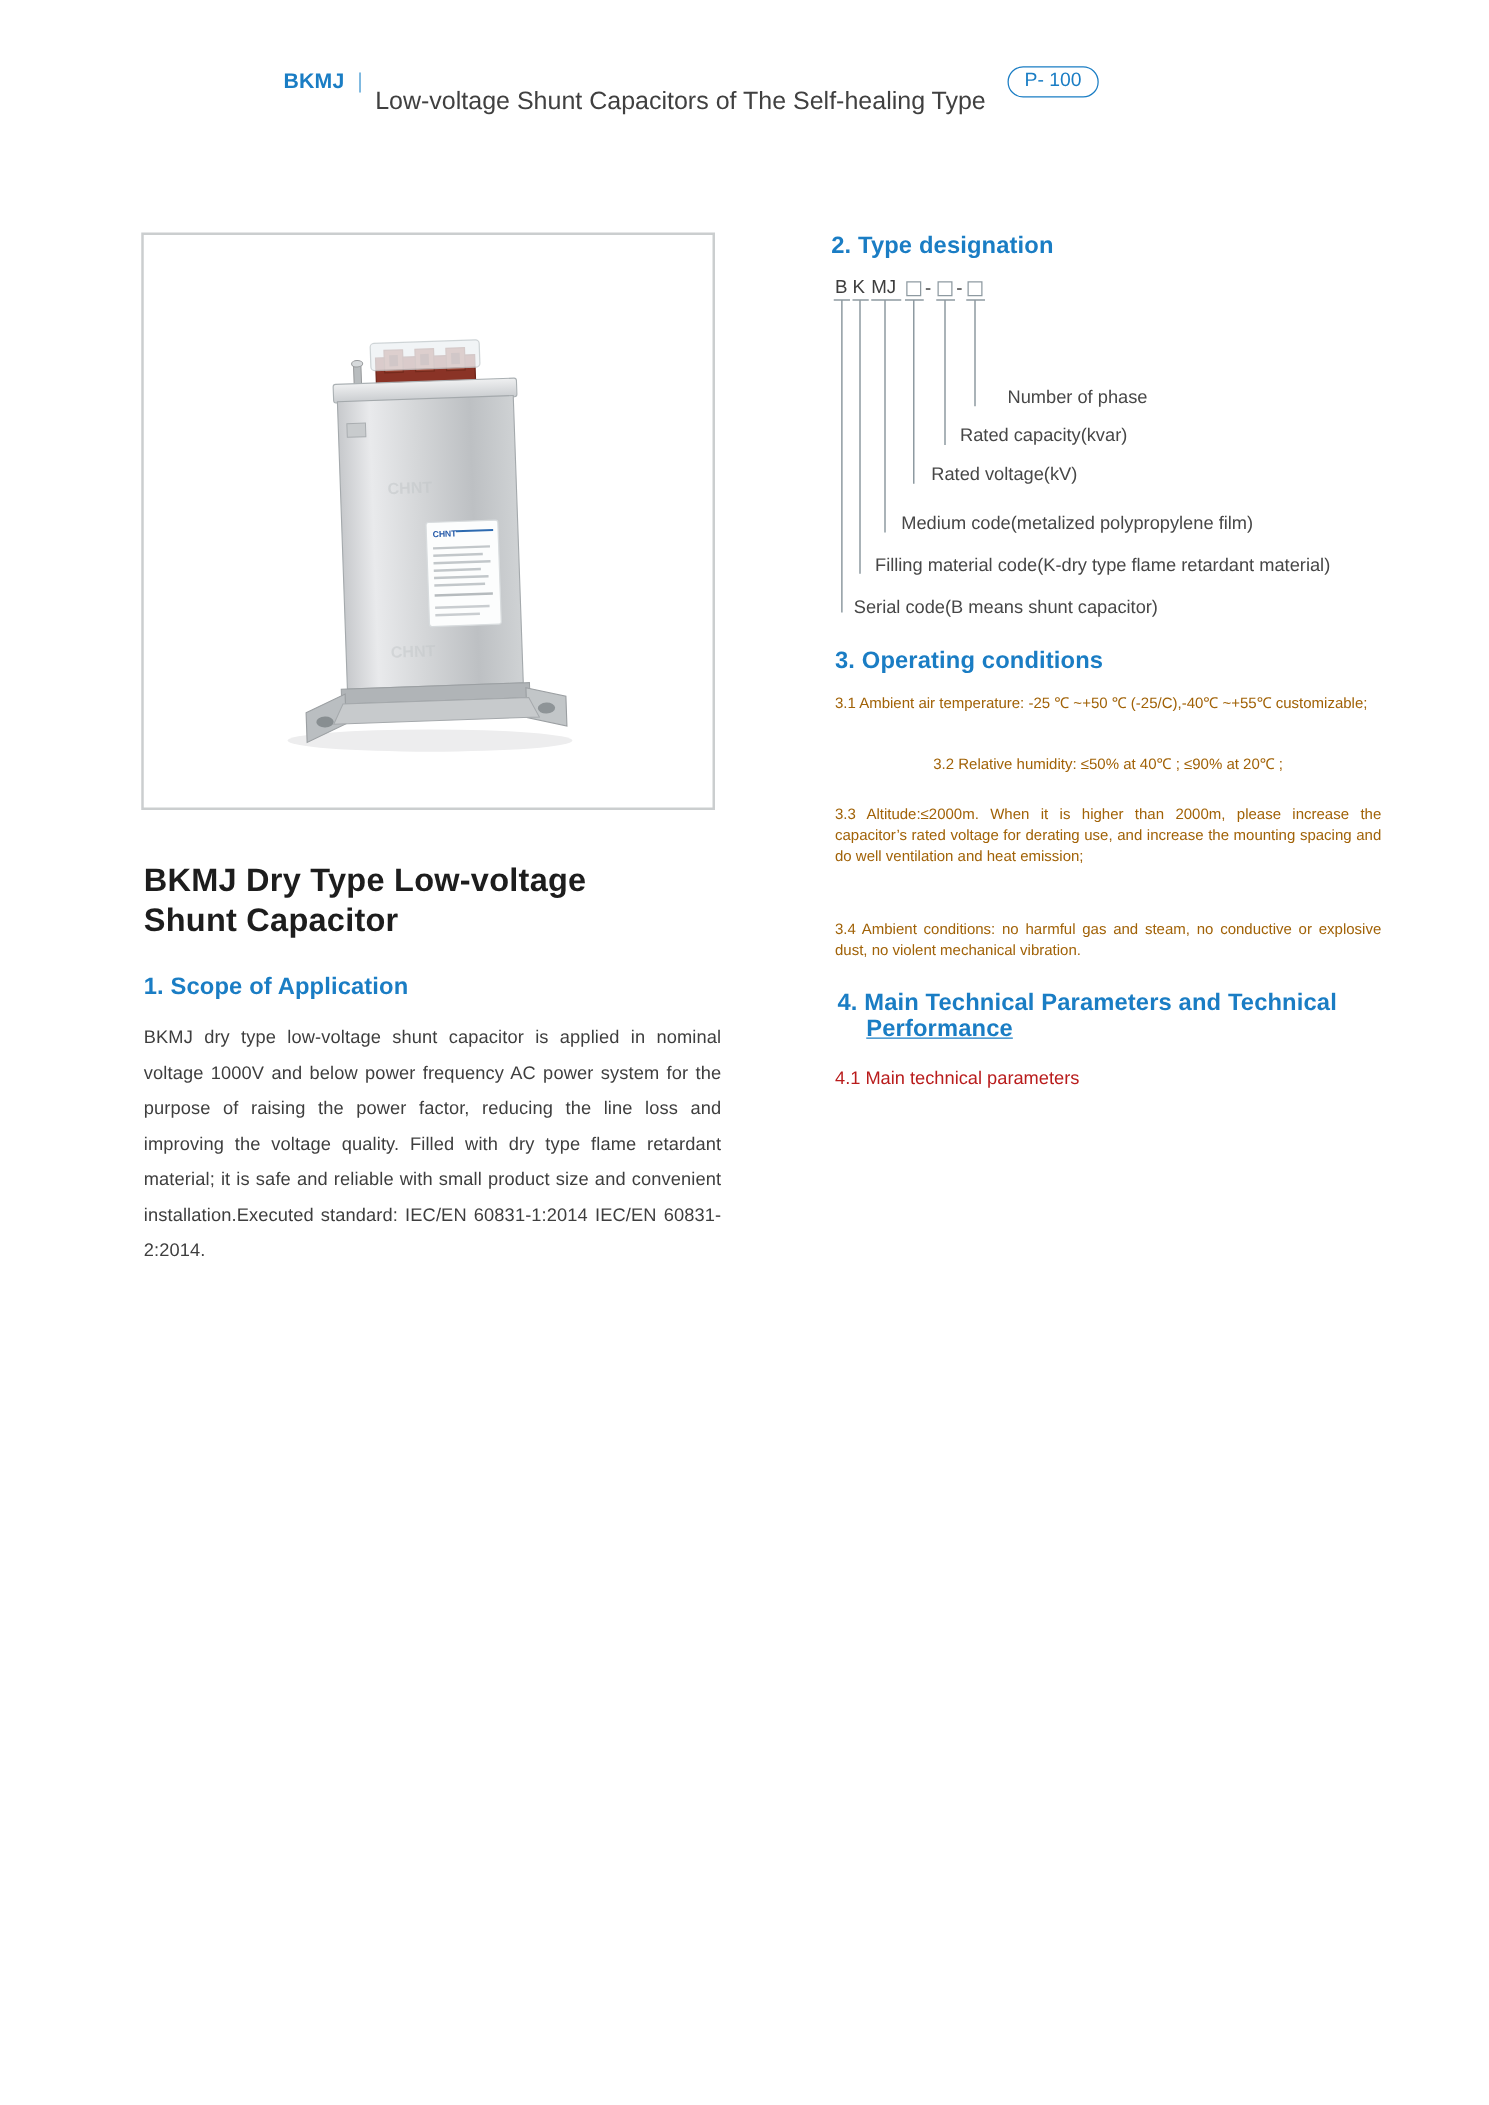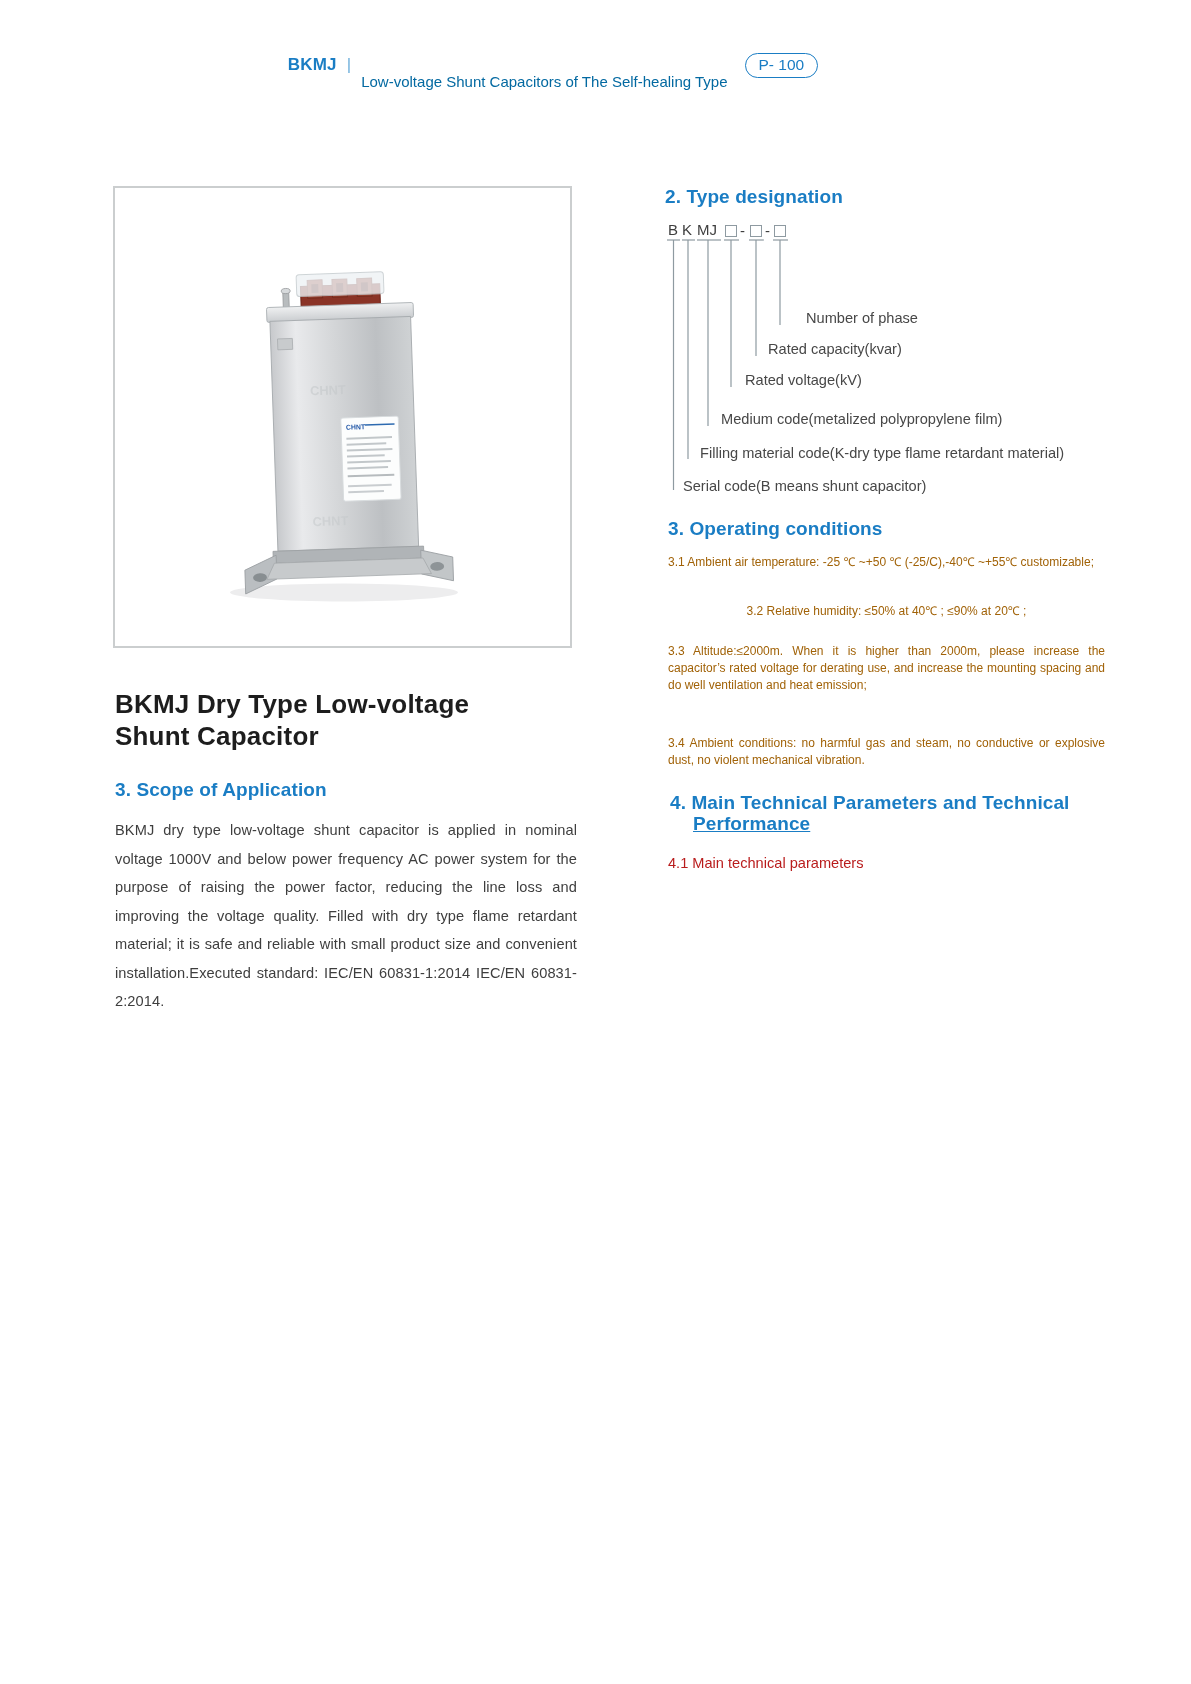--- a/index.html
+++ b/index.html
@@ -7,21 +7,21 @@
     position:relative;width:1191px;height:1684px;background:#ffffff;
     font-family:"Liberation Sans",sans-serif;color:#3e3e3e;overflow:hidden;
   }
   
   .header{
     position:absolute;top:50px;left:0;width:1106px;height:30px;
     display:flex;justify-content:center;align-items:center;gap:9px;
   }
   .header .brand{font-size:17px;font-weight:bold;color:#1a7dc4;letter-spacing:.2px;}
   .header .sep{font-size:17px;color:#6fb0dc;font-weight:300;margin:0 1px;}
-  .header .htitle{font-size:15px;color:#0369a1;margin-top:32px;}
+  .header .htitle{font-size:20px;color:#404040;margin-top:32px;}
   .page-badge{
     border:1.5px solid #1a7dc4;border-radius:15px;padding:2px 13px 3px 13px;
     font-size:15.5px;color:#1a7dc4;margin-left:8px;white-space:nowrap;
   }
   
   .image-frame{
     position:absolute;left:113px;top:186px;width:459px;height:462px;
     border:2px solid #cbcecf;box-sizing:border-box;background:#ffffff;
   }
   .image-frame svg{display:block;width:100%;height:100%;}
@@ -148,21 +148,21 @@
         </g>
       </g>
     </svg>
   </div>
 
   <div class="product-title">
     <span>BKMJ Dry Type Low-voltage</span><br>
     <span>Shunt Capacitor</span>
   </div>
 
-  <div class="sec-heading h-scope">3. Scope of Application</div>
+  <div class="sec-heading h-scope">1. Scope of Application</div>
   <div class="left-para">BKMJ dry type low-voltage shunt capacitor is applied in nominal voltage 1000V and below power frequency AC power system for the purpose of raising the power factor, reducing the line loss and improving the voltage quality. Filled with dry type flame retardant material; it is safe and reliable with small product size and convenient installation.Executed standard: IEC/EN 60831-1:2014  IEC/EN 60831-2:2014.</div>
 
   <div class="sec-heading h-type">2. Type designation</div>
 
   <div class="type-diagram">
     <svg class="lines" viewBox="0 0 460 290" aria-hidden="true">
       <g stroke="#8e9aa1" stroke-width="1.2" fill="none">
 
         <line x1="12" y1="30" x2="25" y2="30"></line>
         <line x1="27" y1="30" x2="40" y2="30"></line>

